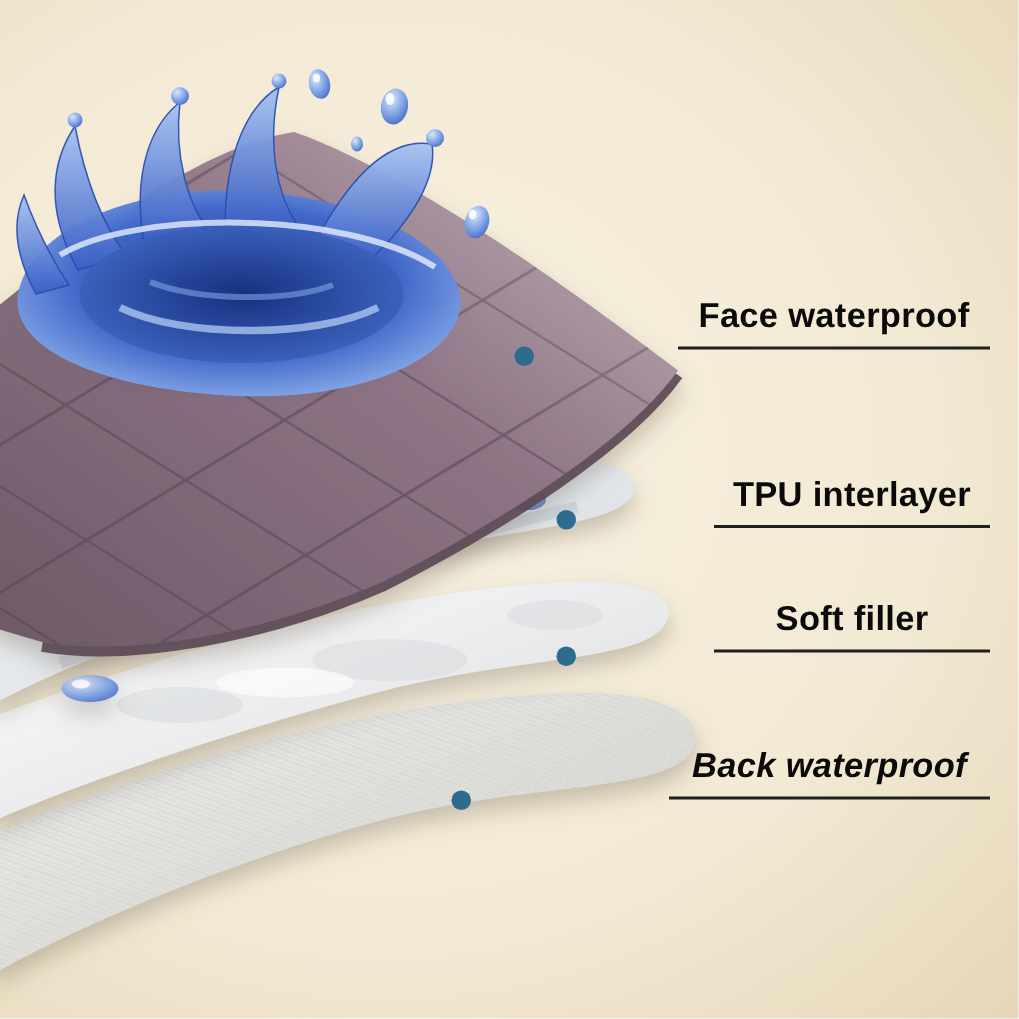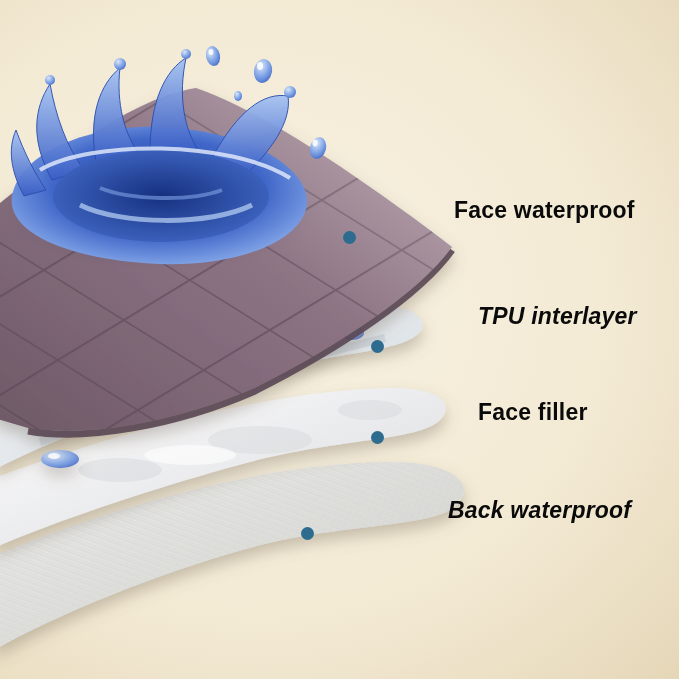--- a/index.html
+++ b/index.html
@@ -3,33 +3,33 @@
 <meta charset="utf-8">
 <style>
   html,body{margin:0;padding:0;}
   body{
     width:679px;height:679px;overflow:hidden;
     font-family:"Liberation Sans", sans-serif;
     background:radial-gradient(95% 85% at 38% 45%, #f8f2e3 0%, #f3ead4 55%, #e2d2b1 100%);
   }
   .stage{position:relative;width:679px;height:679px;}
   .stage svg{position:absolute;left:0;top:0;}
-  .callout{position:absolute;display:flex;align-items:stretch;}
+  .callout{position:absolute;display:flex;flex-direction:column;align-items:stretch;}
   .callout .text{
     display:block;text-align:center;color:#0a0a0a;
     font-size:23px;font-weight:700;letter-spacing:.2px;
     padding:0 2px 7px 2px;white-space:nowrap;
   }
   .callout .line{height:2px;background:#1f1f1f;}
   .dot{
     position:absolute;width:13px;height:13px;border-radius:50%;
     background:#2d6c8f;
   }
   #c1{left:452px;top:197px;width:208px;}
-  #c2{left:476px;top:303px;width:184px;font-style:italic;}
+  #c2{left:476px;top:316px;width:184px;}
   #c3{left:476px;top:399px;width:184px;}
   #c4{left:446px;top:497px;width:214px;font-style:italic;}
   #d1{left:343px;top:231px;}
   #d2{left:371px;top:340px;}
   #d3{left:371px;top:431px;}
   #d4{left:301px;top:527px;}
 </style>
 </head>
 <body>
 
@@ -170,21 +170,21 @@
 
   <div class="callout" id="c1">
     <span class="text">Face waterproof</span>
     <div class="line"></div>
   </div>
   <div class="callout" id="c2">
     <span class="text">TPU interlayer</span>
     <div class="line"></div>
   </div>
   <div class="callout" id="c3">
-    <span class="text">Face filler</span>
+    <span class="text">Soft filler</span>
     <div class="line"></div>
   </div>
   <div class="callout" id="c4">
     <span class="text">Back waterproof</span>
     <div class="line"></div>
   </div>
 
   <div class="dot" id="d1"></div>
   <div class="dot" id="d2"></div>
   <div class="dot" id="d3"></div>

